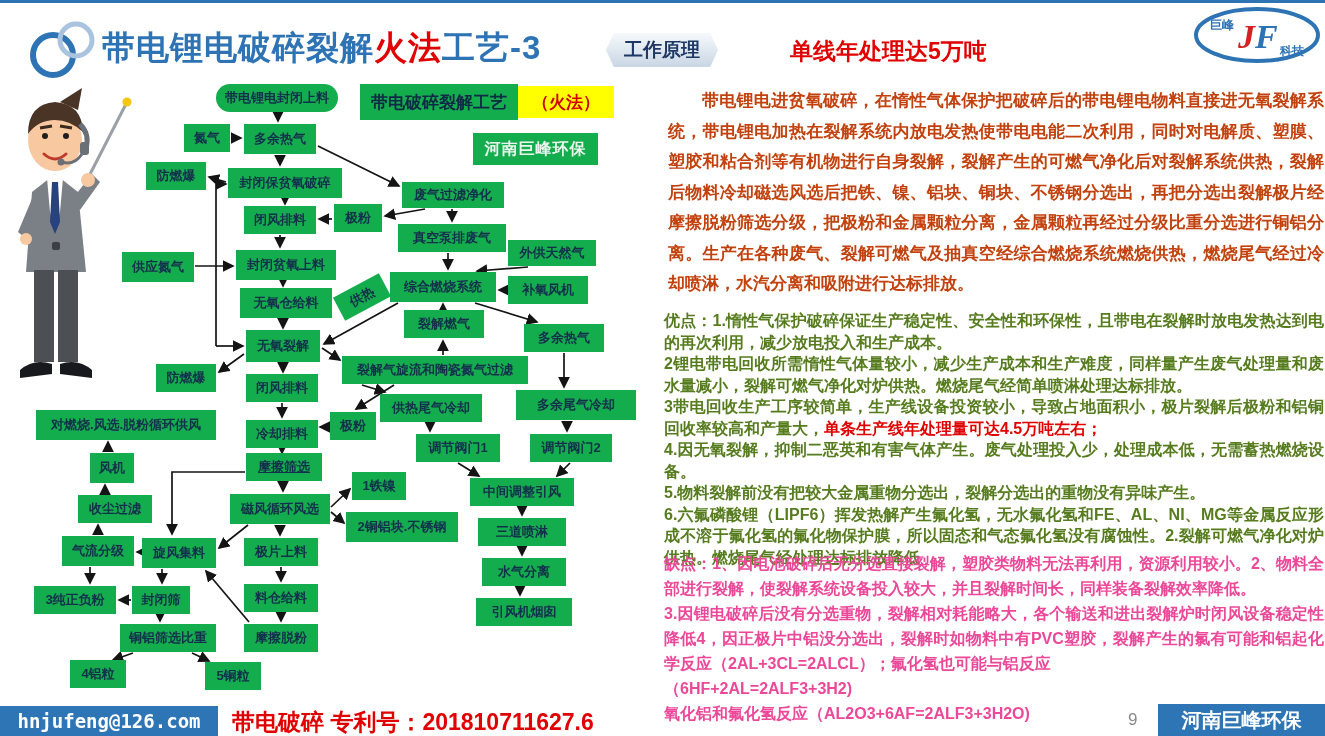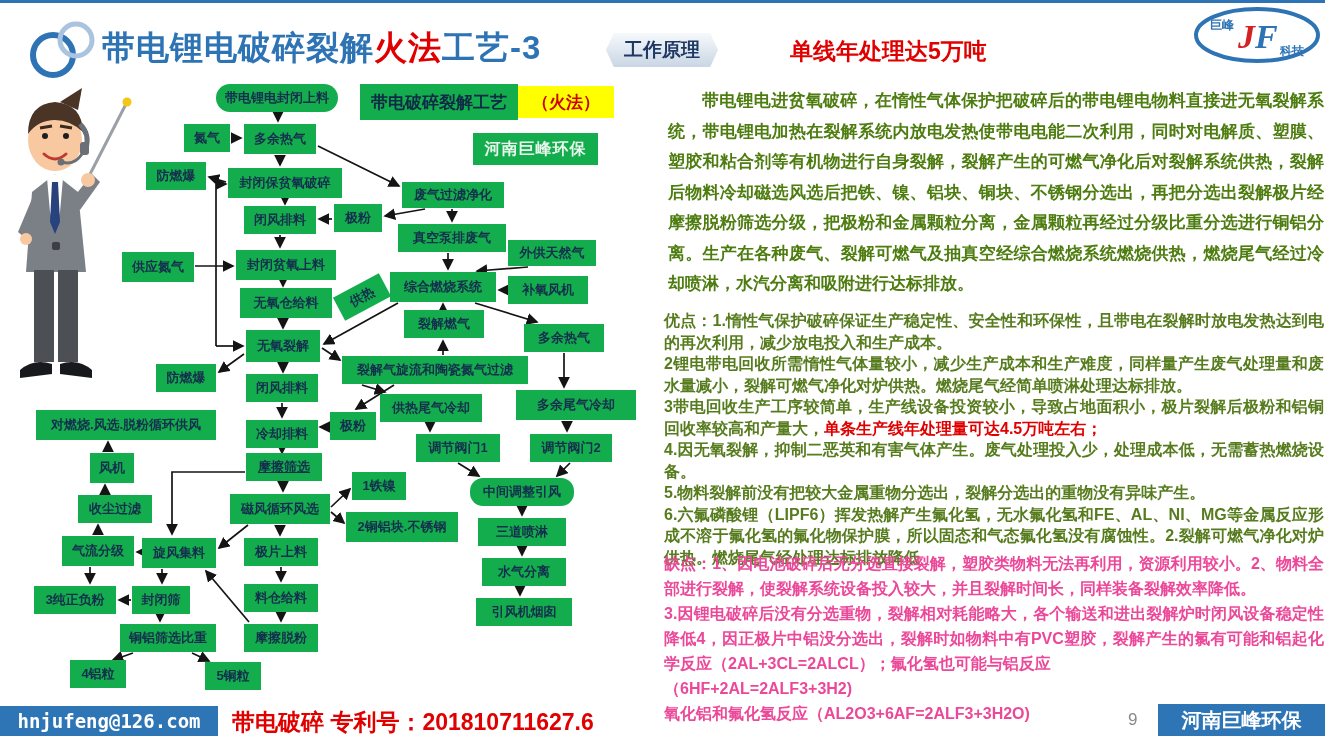--- a/index.html
+++ b/index.html
@@ -35,21 +35,21 @@
              justify-content:center; }
   .fheader-yellow { position:absolute; z-index:2; background:#ffff00; color:#d00000;
              font-size:17px; font-weight:800; display:flex; align-items:center;
              justify-content:center; }
   .fbrand { position:absolute; z-index:2; background:#14ad4d; color:#eaf6ee;
             font-size:16px; font-weight:700; display:flex; align-items:center;
             justify-content:center; letter-spacing:1px; }
 
   
   .intro { position:absolute; left:668px; top:86px; width:656px; font-size:17px;
-           line-height:30.5px; font-weight:700; color:#4d7c0f; text-align:justify;
+           line-height:30.5px; font-weight:700; color:#c2410c; text-align:justify;
            text-indent:2em; }
   .advantages { position:absolute; left:664px; top:310px; width:660px; font-size:16px;
                 line-height:21.5px; font-weight:700; color:#567c1e; text-align:justify; }
   .advantages .red { color:#e00000; }
   .disadvantages { position:absolute; left:664px; top:551px; width:660px; font-size:16px;
                    line-height:25px; font-weight:700; color:#ec4899; text-align:justify; }
 
   
   .email-box { position:absolute; left:0; top:706px; width:218px; height:30px;
                background:#2e75b6; color:#ffffff; font-family:"DejaVu Sans Mono", monospace;
@@ -232,21 +232,21 @@
 <div class="fnode" style="left:402px;top:182px;width:102px;height:26px;">废气过滤净化</div>
 <div class="fnode" style="left:398px;top:224px;width:108px;height:28px;">真空泵排废气</div>
 <div class="fnode" style="left:508px;top:240px;width:88px;height:26px;">外供天然气</div>
 <div class="fnode" style="left:390px;top:272px;width:106px;height:30px;">综合燃烧系统</div>
 <div class="fnode" style="left:508px;top:276px;width:80px;height:28px;">补氧风机</div>
 <div class="fnode" style="left:404px;top:310px;width:80px;height:28px;">裂解燃气</div>
 <div class="fnode" style="left:524px;top:324px;width:80px;height:28px;">多余热气</div>
 <div class="fnode" style="left:516px;top:390px;width:120px;height:30px;">多余尾气冷却</div>
 <div class="fnode" style="left:416px;top:434px;width:84px;height:28px;">调节阀门1</div>
 <div class="fnode" style="left:530px;top:434px;width:82px;height:28px;">调节阀门2</div>
-<div class="fnode" style="left:470px;top:478px;width:104px;height:28px;border-radius:13px;">中间调整引风</div>
+<div class="fnode" style="left:470px;top:478px;width:104px;height:28px;">中间调整引风</div>
 <div class="fnode" style="left:478px;top:518px;width:88px;height:28px;">三道喷淋</div>
 <div class="fnode" style="left:482px;top:558px;width:84px;height:28px;">水气分离</div>
 <div class="fnode" style="left:476px;top:598px;width:96px;height:28px;">引风机烟囱</div>
 
 <div class="intro">带电锂电进贫氧破碎，在惰性气体保护把破碎后的带电锂电物料直接进无氧裂解系统，带电锂电加热在裂解系统内放电发热使带电电能二次利用，同时对电解质、塑膜、塑胶和粘合剂等有机物进行自身裂解，裂解产生的可燃气净化后对裂解系统供热，裂解后物料冷却磁选风选后把铁、镍、铝块、铜块、不锈钢分选出，再把分选出裂解极片经摩擦脱粉筛选分级，把极粉和金属颗粒分离，金属颗粒再经过分级比重分选进行铜铝分离。生产在各种废气、裂解可燃气及抽真空经综合燃烧系统燃烧供热，燃烧尾气经过冷却喷淋，水汽分离和吸附进行达标排放。</div>
 
 <div class="advantages">
   <div>优点：1.惰性气保护破碎保证生产稳定性、安全性和环保性，且带电在裂解时放电发热达到电的再次利用，减少放电投入和生产成本。</div>
   <div>2锂电带电回收所需惰性气体量较小，减少生产成本和生产难度，同样量产生废气处理量和废水量减小，裂解可燃气净化对炉供热。燃烧尾气经简单喷淋处理达标排放。</div>
   <div><span>3带电回收生产工序较简单，生产线设备投资较小，导致占地面积小，极片裂解后极粉和铝铜回收率较高和产量大，</span><span class="red">单条生产线年处理量可达4.5万吨左右；</span></div>

